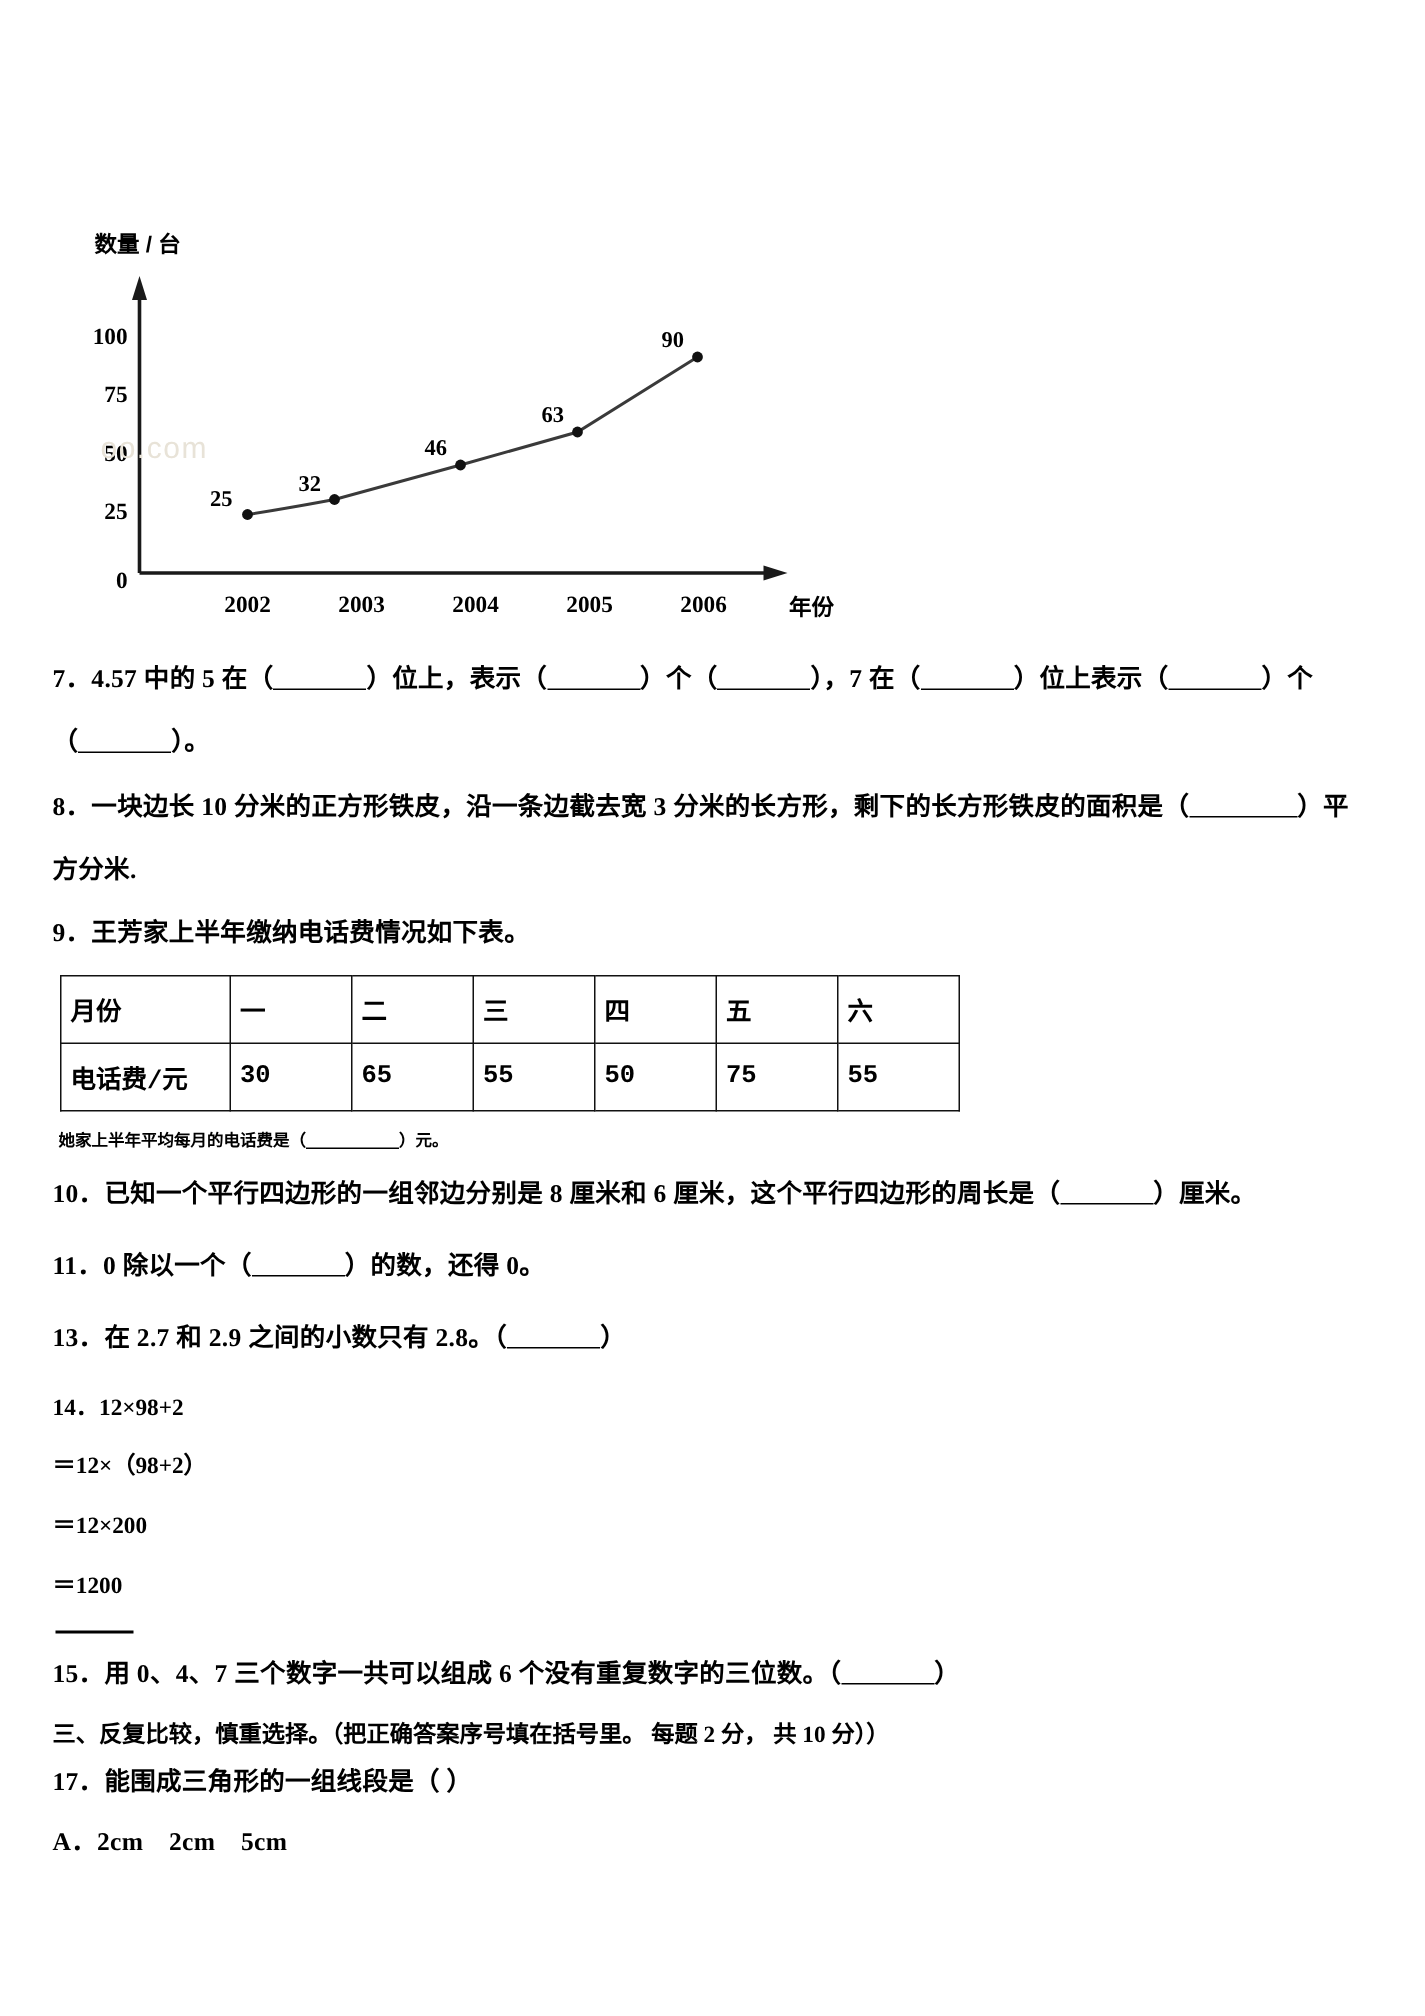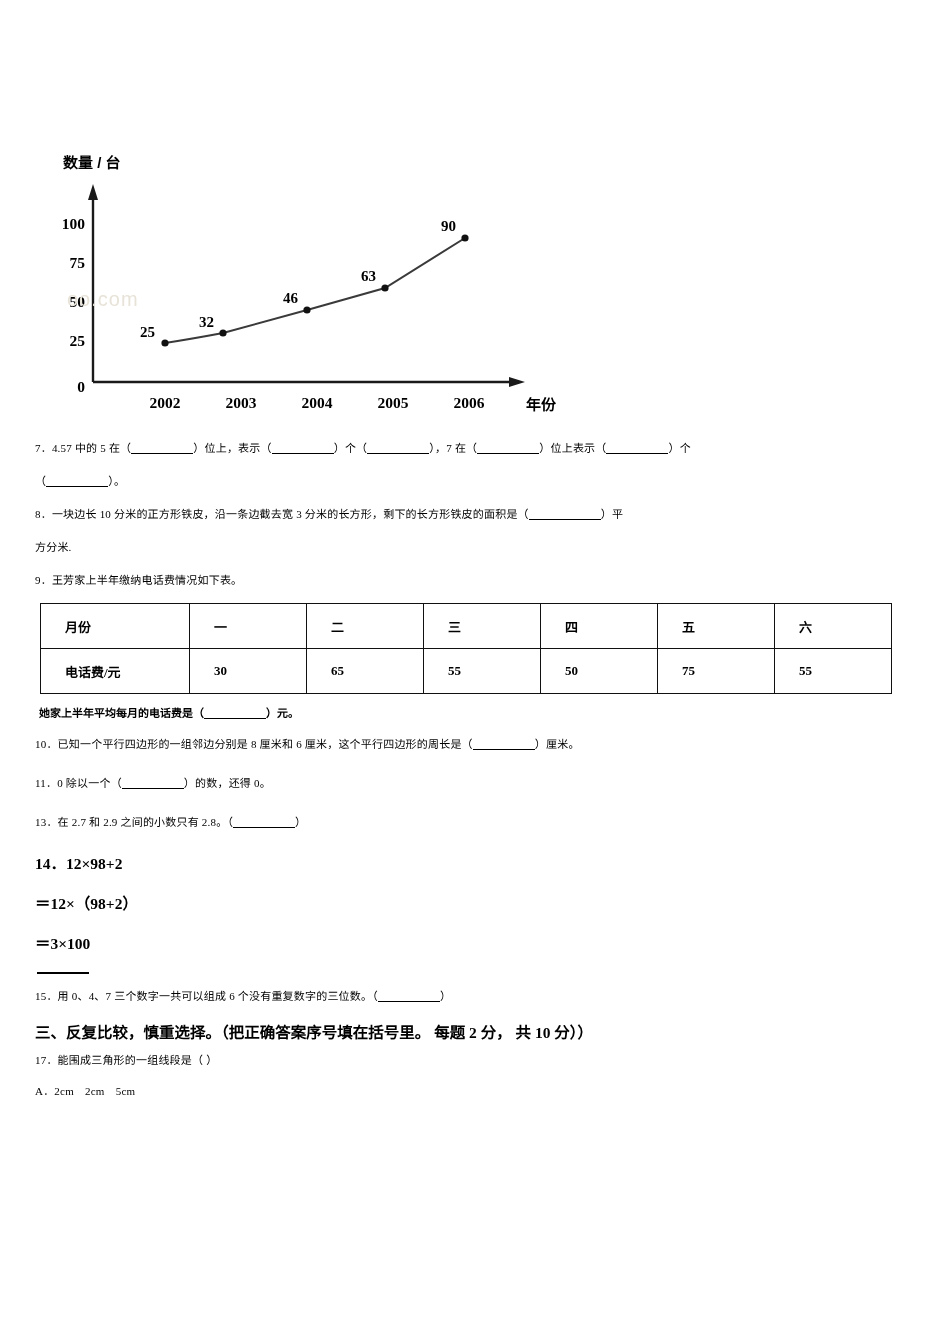--- a/index.html
+++ b/index.html
@@ -39,24 +39,24 @@
     top: 148px;
     font-size: 20px;
     letter-spacing: 1px;
     color: #e8e3d8;
     font-family: "Liberation Sans", sans-serif;
     user-select: none;
   }
 
   
   .q {
-    font-size: 11px;
+    font-size: 17px;
     line-height: 1.55;
     margin: 0 0 16px 0;
-    font-weight: normal;
+    font-weight: bold;
     letter-spacing: 0.2px;
   }
   .section-head {
     font-size: 15.5px;
     font-weight: bold;
     margin: 0 0 7px 0;
     line-height: 1.5;
   }
   .blank {
     display: inline-block;
@@ -84,24 +84,25 @@
   
   .phone-table {
     border-collapse: collapse;
     margin: 4px 0 10px 5px;
     width: 512px;
     table-layout: fixed;
   }
   .phone-table td {
     border: 1.4px solid #111;
     height: 44px;
-    padding: 0 24px;
-    font-size: 13px;
+    padding: 0 6px;
+    font-size: 17px;
     font-weight: bold;
     vertical-align: middle;
+    font-family: Liberation Mono, monospace;
   }
   .phone-table td.label-cell { width: 100px; }
   .phone-table td.data-cell  { width: 68px; }
   .phone-table .hdr { font-weight: bold; }
 
   .after-table {
     font-size: 11px;
     font-weight: bold;
     margin: 0 0 16px 4px;
   }
@@ -206,21 +207,22 @@
   </p>
 
 
 
   <p class="q gap-lg">
     <span>13．在 2.7 和 2.9 之间的小数只有 2.8。（</span><span class="blank"></span><span>）</span>
   </p>
 
   <p class="calc-line">14．12×98+2</p>
   <p class="calc-line">＝12×（98+2）</p>
-  <p class="calc-line">＝3×100</p>
+  <p class="calc-line">＝12×200</p>
+  <p class="calc-line">＝1200</p>
 
   <div class="rule-short"></div>
 
   <p class="q">
     <span>15．用 0、4、7 三个数字一共可以组成 6 个没有重复数字的三位数。（</span><span class="blank"></span><span>）</span>
   </p>
 
 
   <p class="section-head">三、反复比较，慎重选择。（把正确答案序号填在括号里。 每题 2 分， 共 10 分））</p>
 

